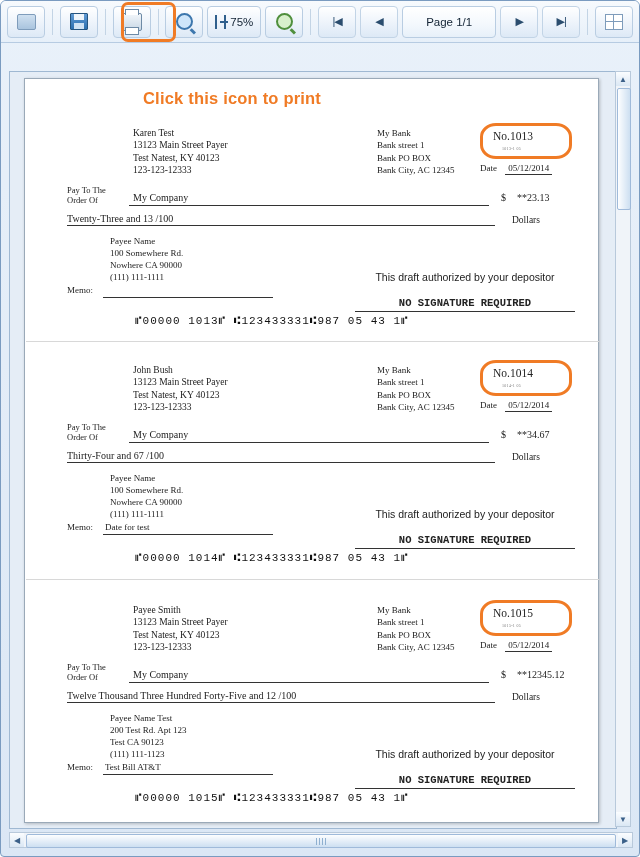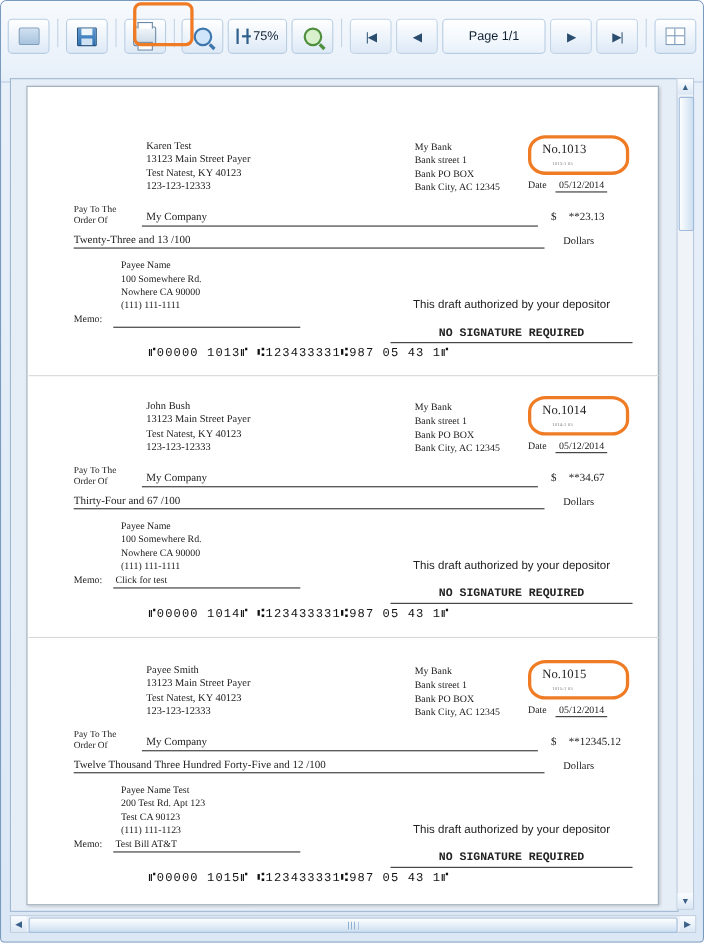--- a/index.html
+++ b/index.html
@@ -79,21 +79,22 @@
   .win-btn .glyph-min {
     display:block; width: 9px; height: 2px; background: #21405e; margin-top: 6px;
   }
   .win-btn .glyph-max {
     display:block; width: 9px; height: 8px; border: 1.5px solid #21405e;
   }
   
   .toolbar {
     height: 41px;
     display: flex;
-    padding: 16px 6px;
+    align-items: center;
+    padding: 0 6px;
     background: linear-gradient(180deg, #f7fafd 0%, #e6eff9 100%);
     border-bottom: 1px solid #b6cbe2;
     gap: 4px;
     position: relative;
   }
   .tbtn {
     height: 32px;
     min-width: 38px;
     border: 1px solid #b9cde2;
     border-radius: 4px;
@@ -467,20 +468,21 @@
       </div>
     <div class="sep"></div>
     <div class="tbtn">
         <span class="ico ico-grid"></span>
       </div>
     <div class="print-highlight"></div>
   </div>
 
   <div class="viewport">
     <div class="paper">
+      <div class="callout">Click this icon to print</div>
 
       <div class="check" style="top:48px;">
         <div class="nobox">
           <div class="outline"></div>
           <div class="notext">No.1013</div>
           <div class="micro">1013-1 05</div>
         </div>
         <div class="payer">
           <div>Karen Test</div>
           <div>13123 Main Street Payer</div>
@@ -575,21 +577,21 @@
           <div>Nowhere CA 90000</div>
           <div>(111) 111-1111</div>
         </div>
         <div class="auth">
           <div class="l1">This draft authorized by your depositor</div>
           <div class="l2">NO SIGNATURE REQUIRED</div>
           <div class="rule"></div>
         </div>
         <div class="memo">
           <div class="lbl">Memo:</div>
-          <div class="val">Click for test</div>
+          <div class="val">Date for test</div>
           <div class="rule"></div>
         </div>
         <div class="micr">⑈00000 1014⑈ ⑆123433331⑆987 05 43 1⑈</div>
       </div>
       <div class="divider" style="top:500px;"></div>
 
       <div class="check" style="top:525px;">
         <div class="nobox">
           <div class="outline"></div>
           <div class="notext">No.1015</div>

